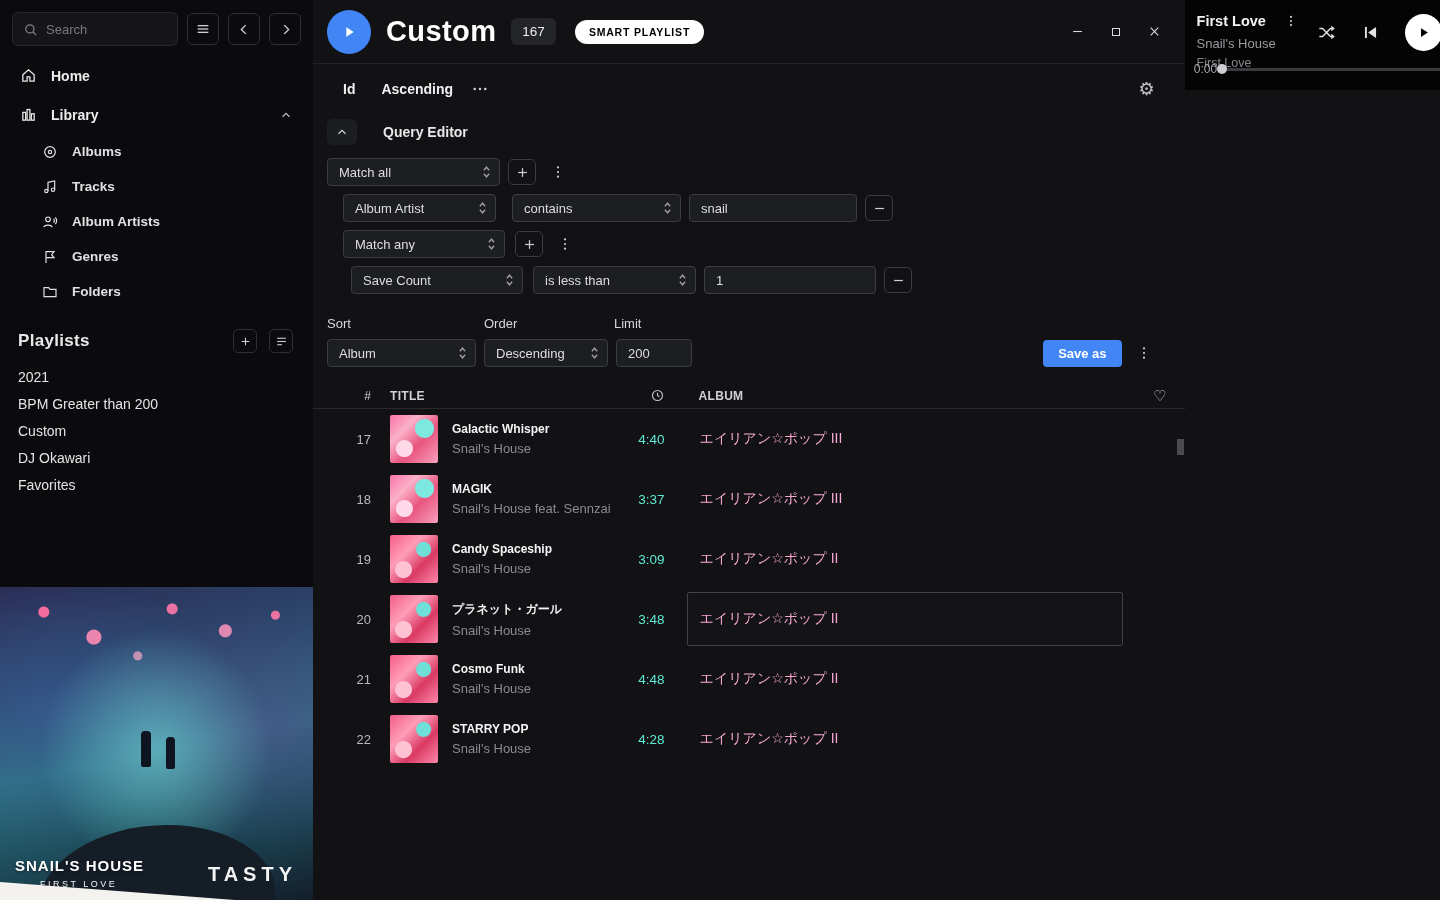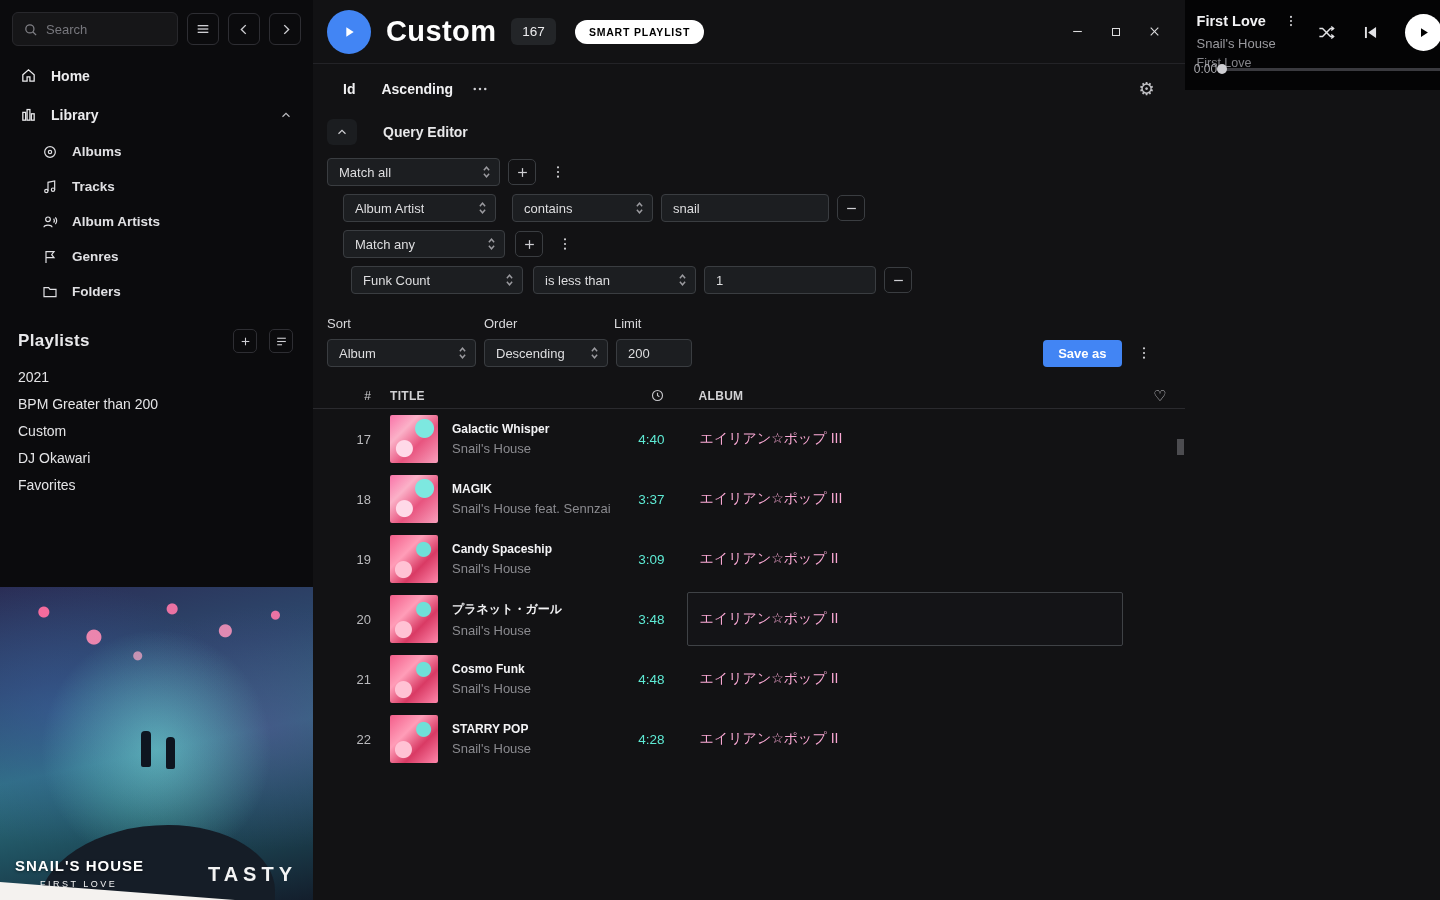--- a/index.html
+++ b/index.html
@@ -67,21 +67,21 @@
   .collapse-btn { width:30px; height:26px; border:none; border-radius:6px; background:#1b1d20; color:#cfcfd3; display:flex; align-items:center; justify-content:center; cursor:pointer; }
   .qe-title { font-size:14px; font-weight:800; }
   .qe-row { display:flex; align-items:center; margin-bottom:8px; }
   .lvl1 { margin-left:16px; } .lvl2 { margin-left:24px; }
   .select { display:flex; align-items:center; justify-content:space-between; gap:8px; background:#1c1e21; border:1px solid #3a3d41; border-radius:4px; height:28px; padding:0 8px 0 11px; font-size:13px; color:#dedee0; cursor:pointer; }
   .select .sel-lbl { white-space:nowrap; overflow:hidden; }
   .select svg { flex-shrink:0; color:#9b9ba0; }
   .txt-input { background:#1c1e21; border:1px solid #3a3d41; border-radius:4px; height:28px; padding:0 11px; font-size:13px; color:#dedee0; font-family:inherit; outline:none; }
   .icon-btn { width:28px; height:26px; border:1px solid #3a3d41; border-radius:5px; background:transparent; color:#cfcfd3; display:flex; align-items:center; justify-content:center; cursor:pointer; }
   .kebab-btn { background:none; border:none; color:#cfcfd3; cursor:pointer; display:flex; align-items:center; padding:0 6px; }
-  .w173{width:173px} .w153{width:153px} .w169{width:141px} .w168{width:168px}
+  .w173{width:173px} .w153{width:153px} .w169{width:169px} .w168{width:168px}
   .w162{width:162px} .w172{width:172px} .w163{width:163px}
   .w149{width:149px} .w124{width:124px} .w76{width:76px}
   .ml16{margin-left:16px} .ml8{margin-left:8px} .ml10{margin-left:10px}
 
   .sort-labels { display:flex; margin-top:22px; font-size:13px; color:#d8d8db; }
   .sort-labels span:nth-child(1){width:157px} .sort-labels span:nth-child(2){width:130px}
   .sort-row { display:flex; align-items:center; margin-top:8px; padding-right:27px; }
   .save-btn { margin-left:auto; background:#4285f4; color:#fff; border:none; border-radius:4px; height:27px; padding:0 15px; font-size:13px; font-weight:700; font-family:inherit; cursor:pointer; }
 
   
@@ -376,21 +376,21 @@
                 <circle cx="12" cy="5" r="1.6"></circle>
                 <circle cx="12" cy="12" r="1.6"></circle>
                 <circle cx="12" cy="19" r="1.6"></circle>
               </svg>
           </button>
         </div>
 
 
         <div class="qe-row lvl2">
           <div class="select w172">
-            <span class="sel-lbl">Funk Count</span>
+            <span class="sel-lbl">Save Count</span>
             <svg width="9" height="14" viewBox="0 0 10 16" fill="none" stroke="currentColor" stroke-width="1.6">
                 <polyline points="2,6 5,2.5 8,6"></polyline>
                 <polyline points="2,10 5,13.5 8,10"></polyline>
               </svg>
           </div>
           <div class="select w163 ml10">
             <span class="sel-lbl">is less than</span>
             <svg width="9" height="14" viewBox="0 0 10 16" fill="none" stroke="currentColor" stroke-width="1.6">
                 <polyline points="2,6 5,2.5 8,6"></polyline>
                 <polyline points="2,10 5,13.5 8,10"></polyline>

